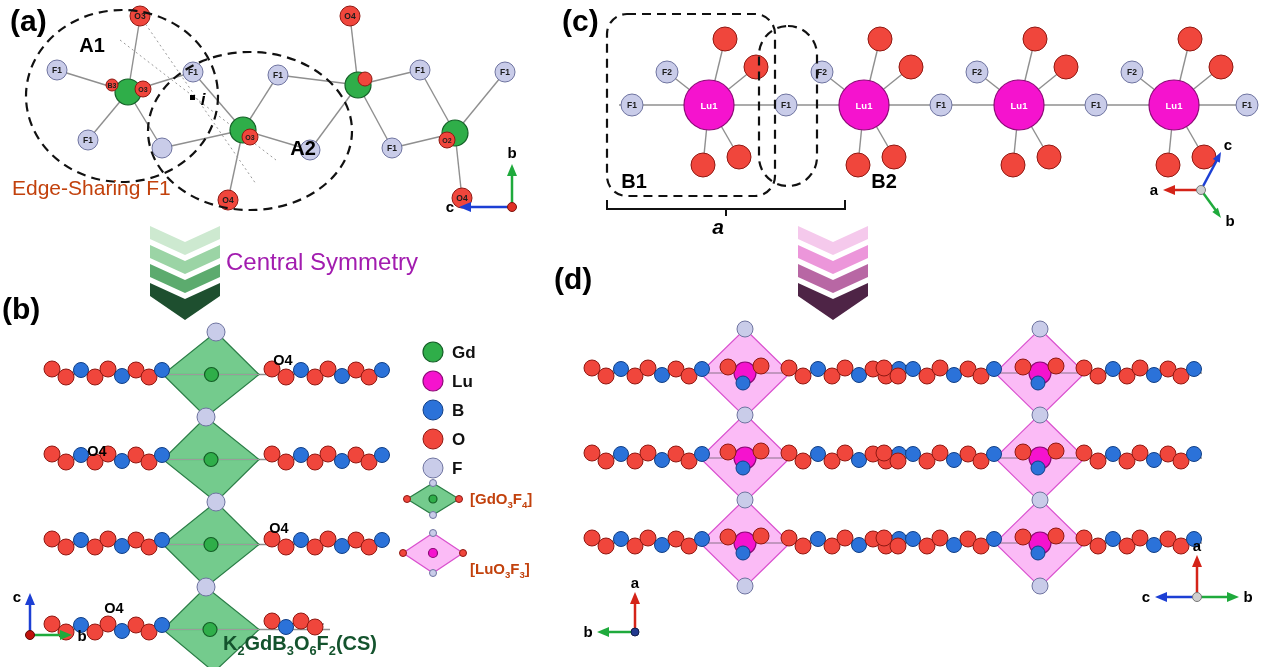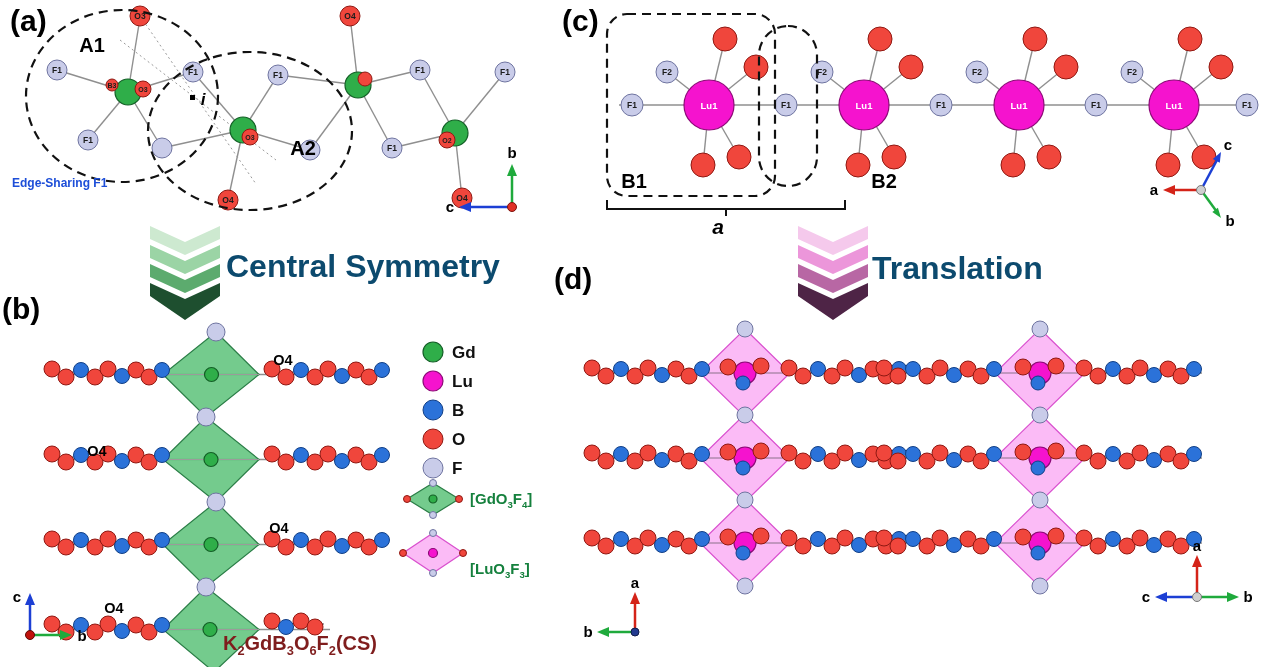--- a/index.html
+++ b/index.html
@@ -1,24 +1,24 @@
 <!DOCTYPE html>
 <html><head>
 <meta charset="utf-8">
 <style>
   * { margin:0; padding:0; box-sizing:border-box; }
   body { background:#ffffff; font-family:"Liberation Sans", sans-serif; }
   .fig { position:relative; width:1269px; height:667px; background:#fff; overflow:hidden; }
   svg.panel { position:absolute; overflow:visible; }
   .panel-letter { position:absolute; font-weight:bold; font-size:30px; color:#000; }
-  .big-label { position:absolute; font-weight:bold; font-size:32px; color:#0c4a6e; white-space:nowrap; }
-  .edge-label { position:absolute; font-weight:bold; font-size:12px; color:#1d4ed8; white-space:nowrap; }
-  .formula { position:absolute; font-weight:bold; font-size:20px; color:#7f1d1d; text-align:center; white-space:nowrap; }
+  .big-label { position:absolute; font-weight:normal; font-size:24px; color:#a21caf; white-space:nowrap; }
+  .edge-label { position:absolute; font-weight:normal; font-size:21px; color:#c2410c; white-space:nowrap; }
+  .formula { position:absolute; font-weight:bold; font-size:20px; color:#14532d; text-align:center; white-space:nowrap; }
   .formula sub, .poly-label sub { font-size:0.64em; }
-  .poly-label { position:absolute; font-weight:bold; font-size:15px; color:#15803d; white-space:nowrap; }
+  .poly-label { position:absolute; font-weight:bold; font-size:15px; color:#c2410c; white-space:nowrap; }
 
   .bond { stroke:#8f8f8f; stroke-width:1.4; fill:none; }
   .bond-thin { stroke:#9b9b9b; stroke-width:1; fill:none; }
   .dotted { stroke:#9a9a9a; stroke-width:1; stroke-dasharray:2 3; }
   .dashed { fill:none; stroke:#111; stroke-width:2.2; stroke-dasharray:9 6; }
   .brace { fill:none; stroke:#111; stroke-width:2; }
 
   .atom-o  { fill:#f0463c; stroke:#8f1812; stroke-width:1; }
   .atom-f  { fill:#c9cce9; stroke:#6f74a0; stroke-width:1; }
   .atom-gd { fill:#2fae49; stroke:#135f26; stroke-width:1.2; }
@@ -240,21 +240,20 @@
     <polygon points="0,57 35,73 70,57 70,70 35,94 0,70" fill="#1e4f2f"></polygon>
   </svg>
   <div class="big-label" style="left:226px;top:248px">Central Symmetry</div>
 
   <svg class="panel" style="left:798px;top:226px" width="70" height="94" viewBox="0 0 70 94">
     <polygon points="0,0 35,16 70,0 70,13 35,29 0,13" fill="#f5c9ec"></polygon>
     <polygon points="0,19 35,35 70,19 70,32 35,48 0,32" fill="#ec96da"></polygon>
     <polygon points="0,38 35,54 70,38 70,51 35,67 0,51" fill="#b867a4"></polygon>
     <polygon points="0,57 35,73 70,57 70,70 35,94 0,70" fill="#4e2446"></polygon>
   </svg>
-  <div class="big-label" style="left:872px;top:250px">Translation</div>
 
   <div class="panel-letter" style="left:2px;top:292px">(b)</div>
 
   <svg class="panel" style="left:0;top:305px" width="560" height="362" viewBox="0 0 560 362">
 
     <line class="bond" x1="52" y1="69.5" x2="388" y2="69.5"></line>
     <line class="bond" x1="52" y1="154.5" x2="388" y2="154.5"></line>
     <line class="bond" x1="52" y1="239.5" x2="388" y2="239.5"></line>
     <line class="bond" x1="52" y1="324.5" x2="330" y2="324.5"></line>
 

